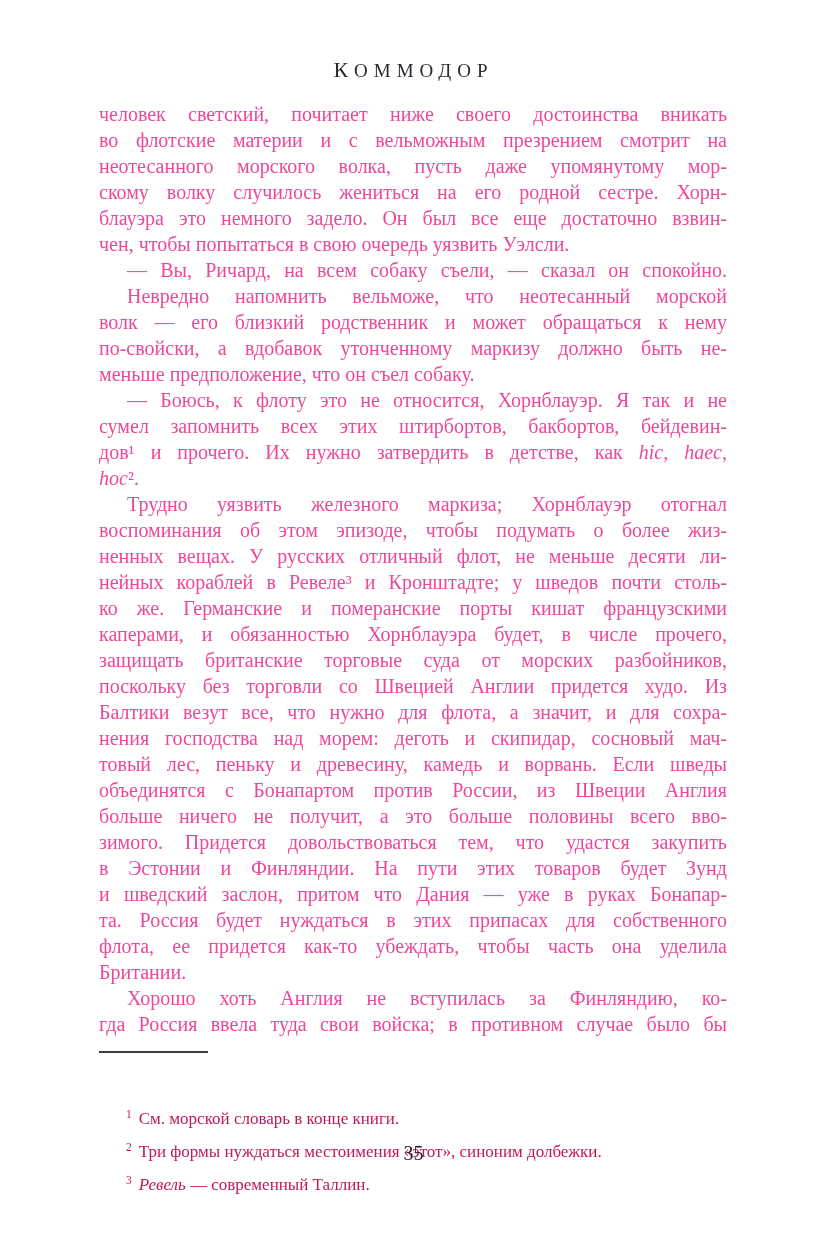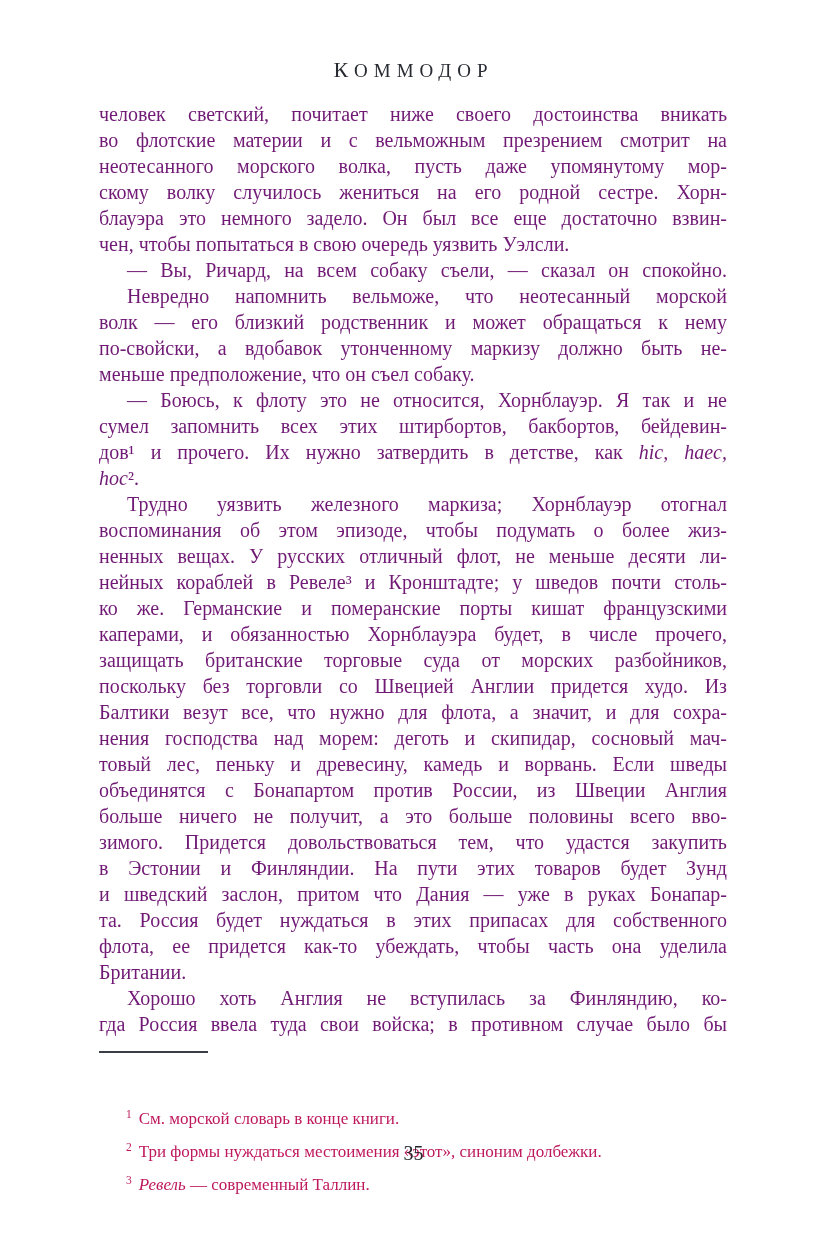--- a/index.html
+++ b/index.html
@@ -16,21 +16,21 @@
     text-align:center;
     letter-spacing:6px;
     color:#282b32;
   }
   .running-head .cap  { font-size:22px; }
   .running-head .rest { font-size:19px; text-transform:uppercase; }
 
   .text-block {
     position:absolute; left:99px; top:101px; width:628px;
     font-size:20px; line-height:26px;
-    color:#701a75;
+    color:#ec4899;
   }
   .para { margin:0; }
   .line {
     text-align:justify;
     text-align-last:justify;
     white-space:normal;
   }
   .line.short { text-align-last:left; }
   .line.first-indent { padding-left:28px; }
   .line i { font-style:italic; }

